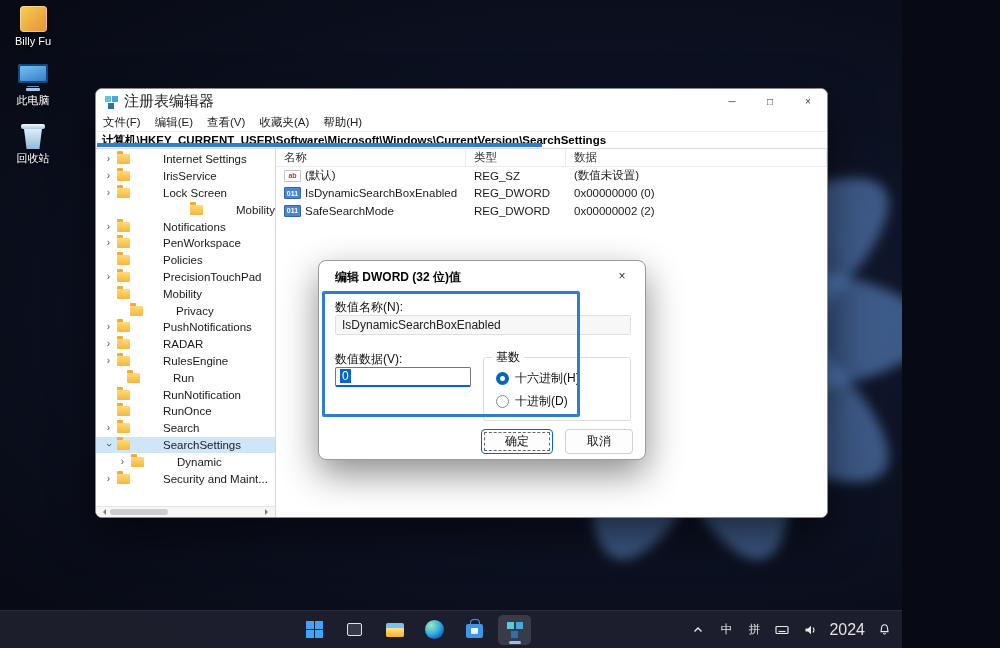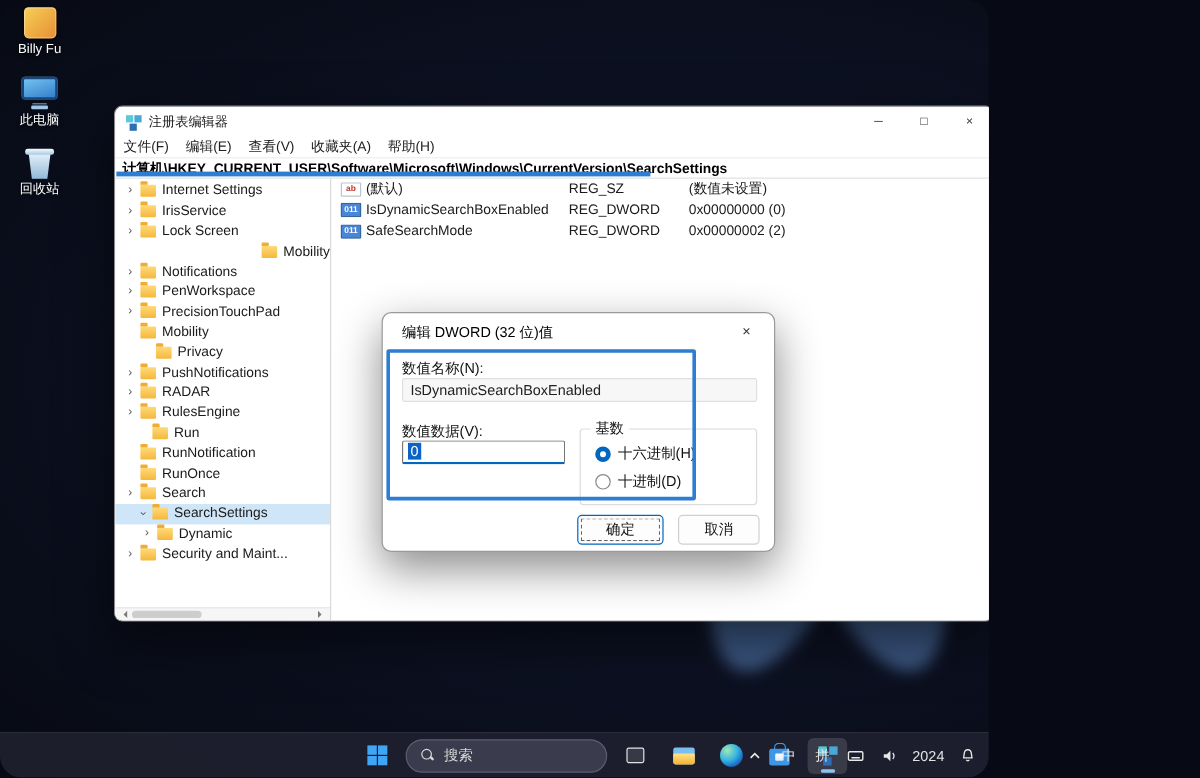--- a/index.html
+++ b/index.html
@@ -1,19 +1,19 @@
 <!DOCTYPE html>
 <html style="--accent: #0067c0; --annotation: #2e7dd1;"><head>
 <meta charset="utf-8">
 <style>
   :root{ --accent:#0067c0; --annotation:#2e7dd1; }
   *{box-sizing:border-box;margin:0;padding:0;}
   html,body{width:1000px;height:648px;overflow:hidden;}
   body{font-family:"Liberation Sans","DejaVu Sans",sans-serif;background:#070a14;}
-  .screen{position:relative;width:824px;height:648px;overflow:hidden;border-radius:18px;}
+  .screen{position:relative;width:902px;height:648px;overflow:hidden;}
 
   
   .wallpaper{position:absolute;inset:0;z-index:0;
     background:radial-gradient(ellipse at 68% 48%, #18233f 0%, #0d1224 42%, #070a13 100%);}
   .petal{position:absolute;left:690px;top:330px;width:480px;height:140px;margin:-70px 0 0 -240px;
     border-radius:50%;filter:blur(6px);
     background:linear-gradient(90deg, rgba(70,120,210,0) 22%, rgba(62,114,200,.30) 55%, rgba(112,165,238,.48) 86%);}
   .petal:nth-child(1){transform:rotate(0deg);}  .petal:nth-child(2){transform:rotate(36deg);}
   .petal:nth-child(3){transform:rotate(72deg);} .petal:nth-child(4){transform:rotate(108deg);}
   .petal:nth-child(5){transform:rotate(144deg);}.petal:nth-child(6){transform:rotate(180deg);}
@@ -39,42 +39,42 @@
   .recycle-bin-icon::after{content:"";position:absolute;left:0;right:0;top:2px;height:5px;border-radius:2px;
     background:linear-gradient(#f4fafe,#a9c9e2);}
 
   
   .window{position:absolute;left:95px;top:88px;width:733px;height:430px;z-index:2;background:#fff;
     border:1px solid #8a8a8a;border-radius:7px;box-shadow:0 16px 44px rgba(0,0,0,.55);overflow:hidden;}
   .titlebar{height:24px;display:flex;align-items:center;background:#fff;}
   .reg-app-icon{width:13px;height:13px;margin:0 6px 0 9px;position:relative;flex:none;}
   .reg-app-icon::before{content:"";position:absolute;width:6px;height:6px;left:0;top:1px;background:#5cc8dc;
     box-shadow:7px 0 0 #4aa8d8,3px 7px 0 #2e6fb4;}
-  .title-text{font-size:11px;color:#1a1a1a;flex:1;}
+  .title-text{font-size:15px;color:#1a1a1a;flex:1;}
   .win-controls{display:flex;height:100%;}
   .wc{width:38px;height:100%;display:flex;align-items:center;justify-content:center;font-size:10px;color:#333;}
   .menubar{height:18px;display:flex;align-items:center;background:#fff;font-size:11.5px;color:#222;}
   .menu-item{padding:0 7px;height:100%;display:flex;align-items:center;}
   .addressbar{height:18px;border-top:1px solid #eee;border-bottom:1px solid #dcdcdc;background:#fff;
     display:flex;align-items:center;}
   .address-text{font-size:11.5px;font-weight:700;color:#000;padding-left:6px;white-space:nowrap;overflow:hidden;}
   .main{position:absolute;top:60px;left:0;right:0;bottom:0;display:flex;background:#fff;}
 
   
   .tree-pane{width:180px;position:relative;border-right:1px solid #d9d9d9;overflow:hidden;flex:none;}
   .tree{position:absolute;inset:2px 0 12px 0;font-size:11.5px;color:#1a1a1a;}
   .tree-row{height:16.8px;display:flex;align-items:center;white-space:nowrap;cursor:default;}
   .tree-row.sel{background:#cfe6f8;}
   .chev{width:13px;flex:none;text-align:center;font-size:10px;color:#555;line-height:1;}
   .chev.expanded{transform:rotate(90deg);}
   .folder{width:13px;height:10px;background:linear-gradient(#ffda78,#f5b73d);border-radius:1px;
     position:relative;flex:none;margin:0 5px 0 2px;}
   .folder::before{content:"";position:absolute;top:-3px;left:0;width:6px;height:3px;background:#f0ad33;
     border-radius:1px 1px 0 0;}
-  .tlabel{overflow:hidden;text-overflow:ellipsis;}
+  .tlabel{overflow:hidden;text-overflow:ellipsis;margin-left:28px;}
   .hscroll{position:absolute;left:0;right:0;bottom:0;height:11px;background:#f6f6f6;border-top:1px solid #e5e5e5;
     display:flex;align-items:center;}
   .harrow{width:0;height:0;border:3px solid transparent;margin:0 4px;}
   .harrow.left{border-right-color:#7a7a7a;}
   .harrow.right{border-left-color:#7a7a7a;margin-left:auto;margin-right:4px;}
   .hthumb{width:58px;height:6px;background:#cdcdcd;border-radius:3px;}
 
   
   .list-pane{flex:1;display:flex;flex-direction:column;font-size:11.5px;color:#1a1a1a;overflow:hidden;}
   .lheader,.lrow{display:grid;grid-template-columns:190px 100px 1fr;align-items:center;}
@@ -85,21 +85,21 @@
   .vicon{flex:none;width:17px;height:12px;border:1px solid #b9c6d2;border-radius:1px;display:flex;
     align-items:center;justify-content:center;font-size:7px;font-weight:700;background:#fff;}
   .vicon.sz{color:#c0392b;}
   .vicon.sz::before{content:"ab";}
   .vicon.dw{background:#4a86d8;border-color:#35679f;color:#fff;}
   .vicon.dw::before{content:"011";}
 
   
   .dialog{position:absolute;left:318px;top:260px;width:328px;height:200px;z-index:3;background:#fff;
     border:1px solid #9a9a9a;border-radius:8px;box-shadow:0 14px 36px rgba(0,0,0,.45);font-size:12px;color:#111;}
-  .dlg-title{position:absolute;left:16px;top:8px;font-size:12px;color:#000;}
+  .dlg-title{position:absolute;left:16px;top:8px;font-size:12px;color:#000;font-weight:bold;}
   .dlg-close{position:absolute;right:6px;top:4px;width:34px;height:22px;display:flex;align-items:center;
     justify-content:center;font-size:12px;color:#333;border-radius:4px;}
   .dlg-name-label{position:absolute;left:16px;top:38px;}
   .dlg-name-box{position:absolute;left:16px;top:54px;width:296px;height:20px;line-height:18px;padding-left:6px;
     background:#f7f7f7;border:1px solid #e0e0e0;border-radius:2px;color:#222;}
   .dlg-data-label{position:absolute;left:16px;top:90px;}
   .dlg-data-input{position:absolute;left:16px;top:106px;width:136px;height:20px;line-height:16px;padding-left:4px;
     background:#fff;border:1px solid #767676;border-bottom:2px solid var(--accent);border-radius:2px;}
   .sel-text{background:#0b64c5;color:#fff;padding:0 2px;}
   .groupbox{position:absolute;left:164px;top:96px;width:148px;height:64px;border:1px solid #dcdcdc;border-radius:3px;}
@@ -146,21 +146,21 @@
     border-bottom:none;border-radius:4px 4px 0 0;}
   .store-icon::after{content:"";position:absolute;left:5px;top:4px;width:7px;height:6px;
     background:linear-gradient(#fff,#d8ecff);border-radius:1px;}
   .regedit-taskbar-icon{position:relative;width:16px;height:16px;}
   .regedit-taskbar-icon::before{content:"";position:absolute;width:7px;height:7px;left:0;top:0;background:#5cc8dc;
     box-shadow:9px 0 0 #4aa8d8,4px 9px 0 #2e6fb4;}
   
   .tray{position:absolute;right:6px;top:0;height:100%;display:flex;align-items:center;gap:4px;}
   .tray-btn{min-width:24px;height:28px;border-radius:4px;display:flex;align-items:center;justify-content:center;
     color:#e8e8e8;font-size:11.5px;padding:0 3px;}
-  .tray-btn.date{font-size:12px;color:#e2e2e2;}
+  .tray-btn.date{font-size:16px;color:#e2e2e2;}
 </style>
 </head>
 <body>
 
 <div class="screen">
 
   <div class="wallpaper">
     <div class="petal"></div>
       <div class="petal"></div>
       <div class="petal"></div>
@@ -236,20 +236,25 @@
               <span class="chev">›</span>
               <span class="folder"></span>
               <span class="tlabel">Notifications</span>
             </div>
             <div class="tree-row" style="padding-left: 6px;">
               <span class="chev">›</span>
               <span class="folder"></span>
               <span class="tlabel">PenWorkspace</span>
             </div>
             <div class="tree-row" style="padding-left: 6px;">
+              <span class="chev"></span>
+              <span class="folder"></span>
+              <span class="tlabel">Policies</span>
+            </div>
+            <div class="tree-row" style="padding-left: 6px;">
               <span class="chev">›</span>
               <span class="folder"></span>
               <span class="tlabel">PrecisionTouchPad</span>
             </div>
             <div class="tree-row" style="padding-left: 6px;">
               <span class="chev"></span>
               <span class="folder"></span>
               <span class="tlabel">Mobility</span>
             </div>
             <div class="tree-row" style="padding-left: 19px;">
@@ -285,21 +290,21 @@
             <div class="tree-row" style="padding-left: 6px;">
               <span class="chev"></span>
               <span class="folder"></span>
               <span class="tlabel">RunOnce</span>
             </div>
             <div class="tree-row" style="padding-left: 6px;">
               <span class="chev">›</span>
               <span class="folder"></span>
               <span class="tlabel">Search</span>
             </div>
-            <div class="tree-row sel" style="padding-left: 16px;">
+            <div class="tree-row sel" style="padding-left: 6px;">
               <span class="chev expanded">›</span>
               <span class="folder"></span>
               <span class="tlabel">SearchSettings</span>
             </div>
             <div class="tree-row" style="padding-left: 20px;">
               <span class="chev">›</span>
               <span class="folder"></span>
               <span class="tlabel">Dynamic</span>
             </div>
             <div class="tree-row" style="padding-left: 6px;">
@@ -308,20 +313,25 @@
               <span class="tlabel">Security and Maint...</span>
             </div>
           </div>
         <div class="hscroll">
           <span class="harrow left"></span>
           <span class="hthumb"></span>
           <span class="harrow right"></span>
         </div>
       </div>
       <div class="list-pane">
+        <div class="lheader">
+            <span class="lc">名称</span>
+            <span class="lc">类型</span>
+            <span class="lc">数据</span>
+          </div>
         <div>
             <div class="lrow">
               <span class="lc name">
                 <span class="vicon sz"></span>
                 <span>(默认)</span>
               </span>
               <span class="lc">REG_SZ</span>
               <span class="lc">(数值未设置)</span>
             </div>
             <div class="lrow">
@@ -372,24 +382,20 @@
 
   <div class="taskbar">
     <div class="tb-center">
       <div class="tb-btn">
         <svg width="17" height="17" viewBox="0 0 17 17">
           <rect x="0" y="0" width="8" height="8" fill="#3ea6f5"></rect>
             <rect x="9" y="0" width="8" height="8" fill="#3ea6f5"></rect>
           <rect x="0" y="9" width="8" height="8" fill="#3ea6f5"></rect>
             <rect x="9" y="9" width="8" height="8" fill="#3ea6f5"></rect>
         </svg>
-      </div>
-      <div class="search-pill">
-        <span class="mag"></span>
-        <span>搜索</span>
       </div>
       <div style="display:flex;gap:7px;">
           <div class="tb-btn">
             <span class="task-view-icon"></span>
           </div>
           <div class="tb-btn">
             <span class="file-explorer-icon"></span>
           </div>
           <div class="tb-btn">
             <span class="edge-icon"></span>

